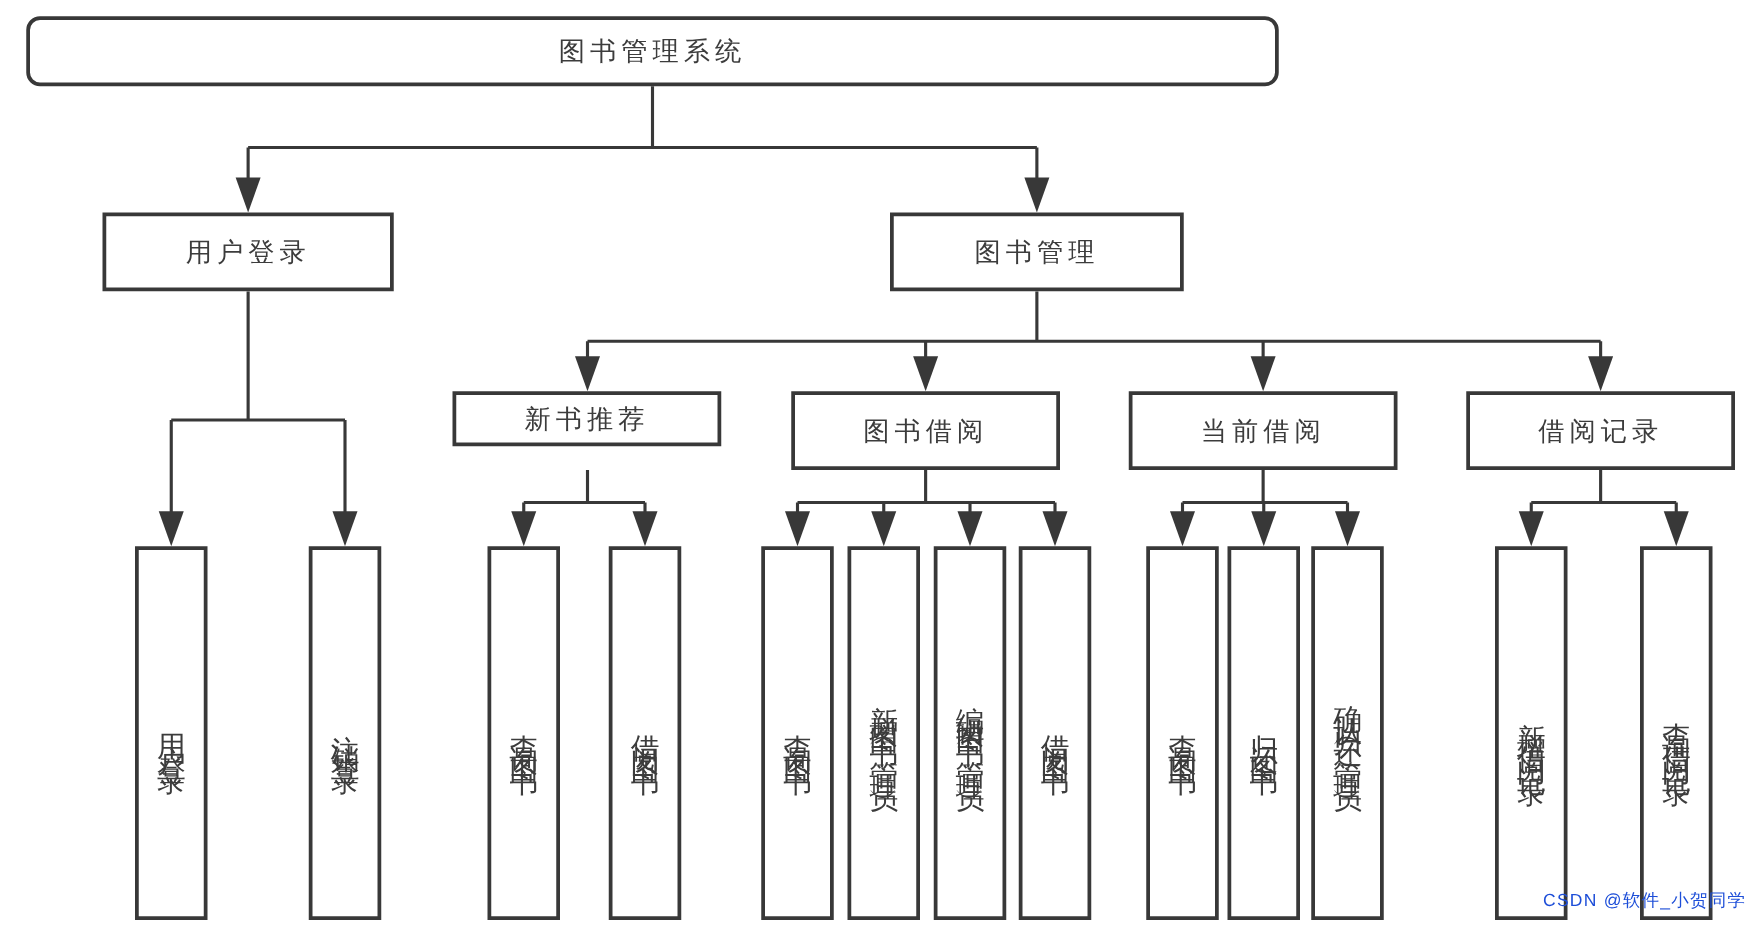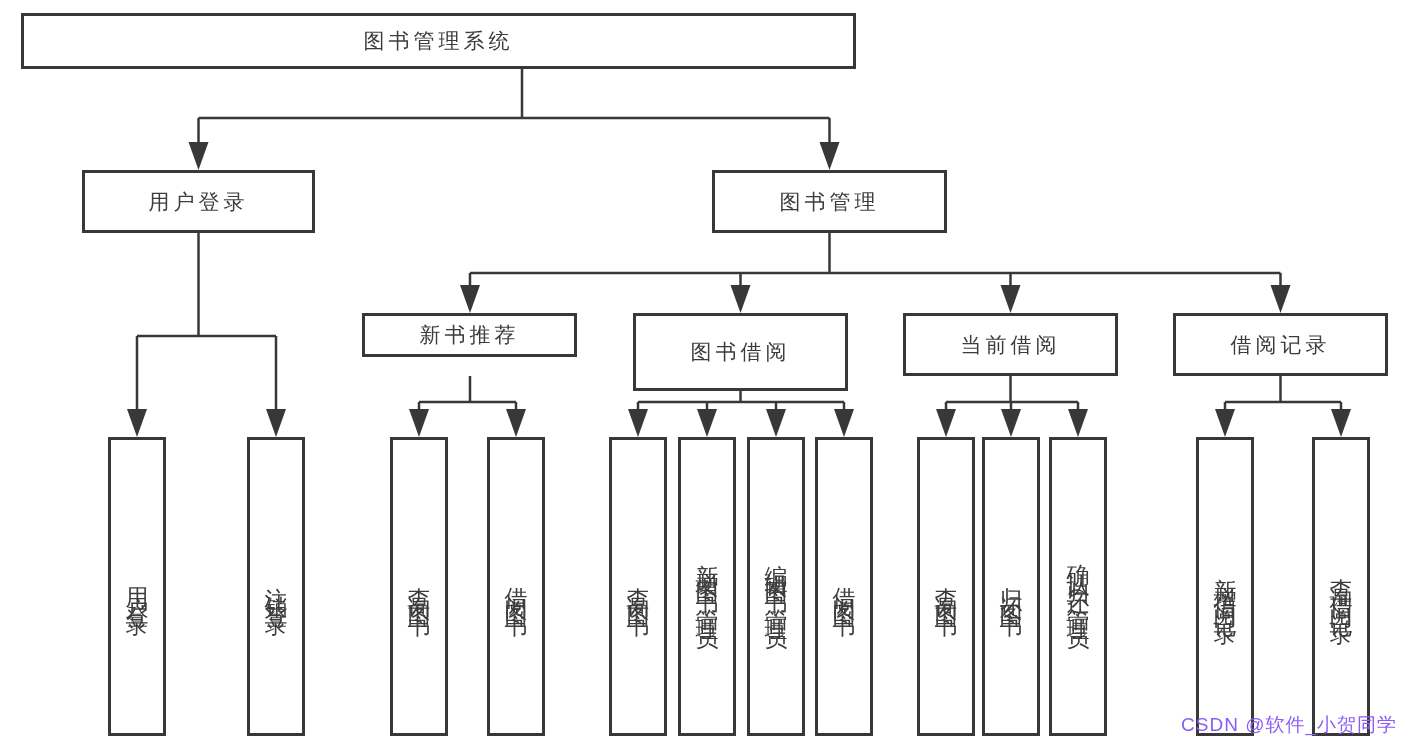--- a/index.html
+++ b/index.html
@@ -41,48 +41,48 @@
   }
   .node.leaf .lbl {
     writing-mode: vertical-rl;
     text-orientation: mixed;
     font-size: 23px;
     letter-spacing: 9px;
     line-height: 1;
     white-space: nowrap;
   }
   
-  .n-root  { left: 21px;   top: 13px;  width: 835px; height: 56px; }
+  .n-root  { left: 21px;   top: 13px;  width: 1002px; height: 56px; border-radius: 11px; }
   .n-l2a   { left: 82px;   top: 170px; width: 233px;  height: 63px; }
   .n-l2b   { left: 712px;  top: 170px; width: 235px;  height: 63px; font-family: Liberation Serif, serif; }
   .n-l3a   { left: 362px;  top: 313px; width: 215px;  height: 44px; }
-  .n-l3b   { left: 633px;  top: 313px; width: 215px;  height: 78px; }
+  .n-l3b   { left: 633px;  top: 313px; width: 215px;  height: 63px; }
   .n-l3c   { left: 903px;  top: 313px; width: 215px;  height: 63px; justify-content: center; }
   .n-l3d   { left: 1173px; top: 313px; width: 215px;  height: 63px; }
   .leaf    { top: 437px; width: 58px; height: 299px; }
   .lf0  { left: 108px; }
   .lf1  { left: 247px; }
   .lf2  { left: 390px; }
   .lf3  { left: 487px; }
   .lf4  { left: 609px; }
   .lf5  { left: 678px; }
   .lf6  { left: 747px; }
   .lf7  { left: 815px; }
   .lf8  { left: 917px; }
   .lf9  { left: 982px; }
   .lf10 { left: 1049px; }
   .lf11 { left: 1196px; }
   .lf12 { left: 1312px; }
   .watermark {
     position: absolute;
     right: 8px;
     top: 712px;
-    font-size: 19px;
+    font-size: 14px;
     letter-spacing: 1px;
-    color: #8b5cf6;
+    color: #1d4ed8;
     z-index: 5;
     white-space: nowrap;
   }
 </style>
 </head>
 <body>
 
 <div class="canvas">
 
   <svg class="connectors" viewBox="0 0 1405 747" xmlns="http://www.w3.org/2000/svg">

